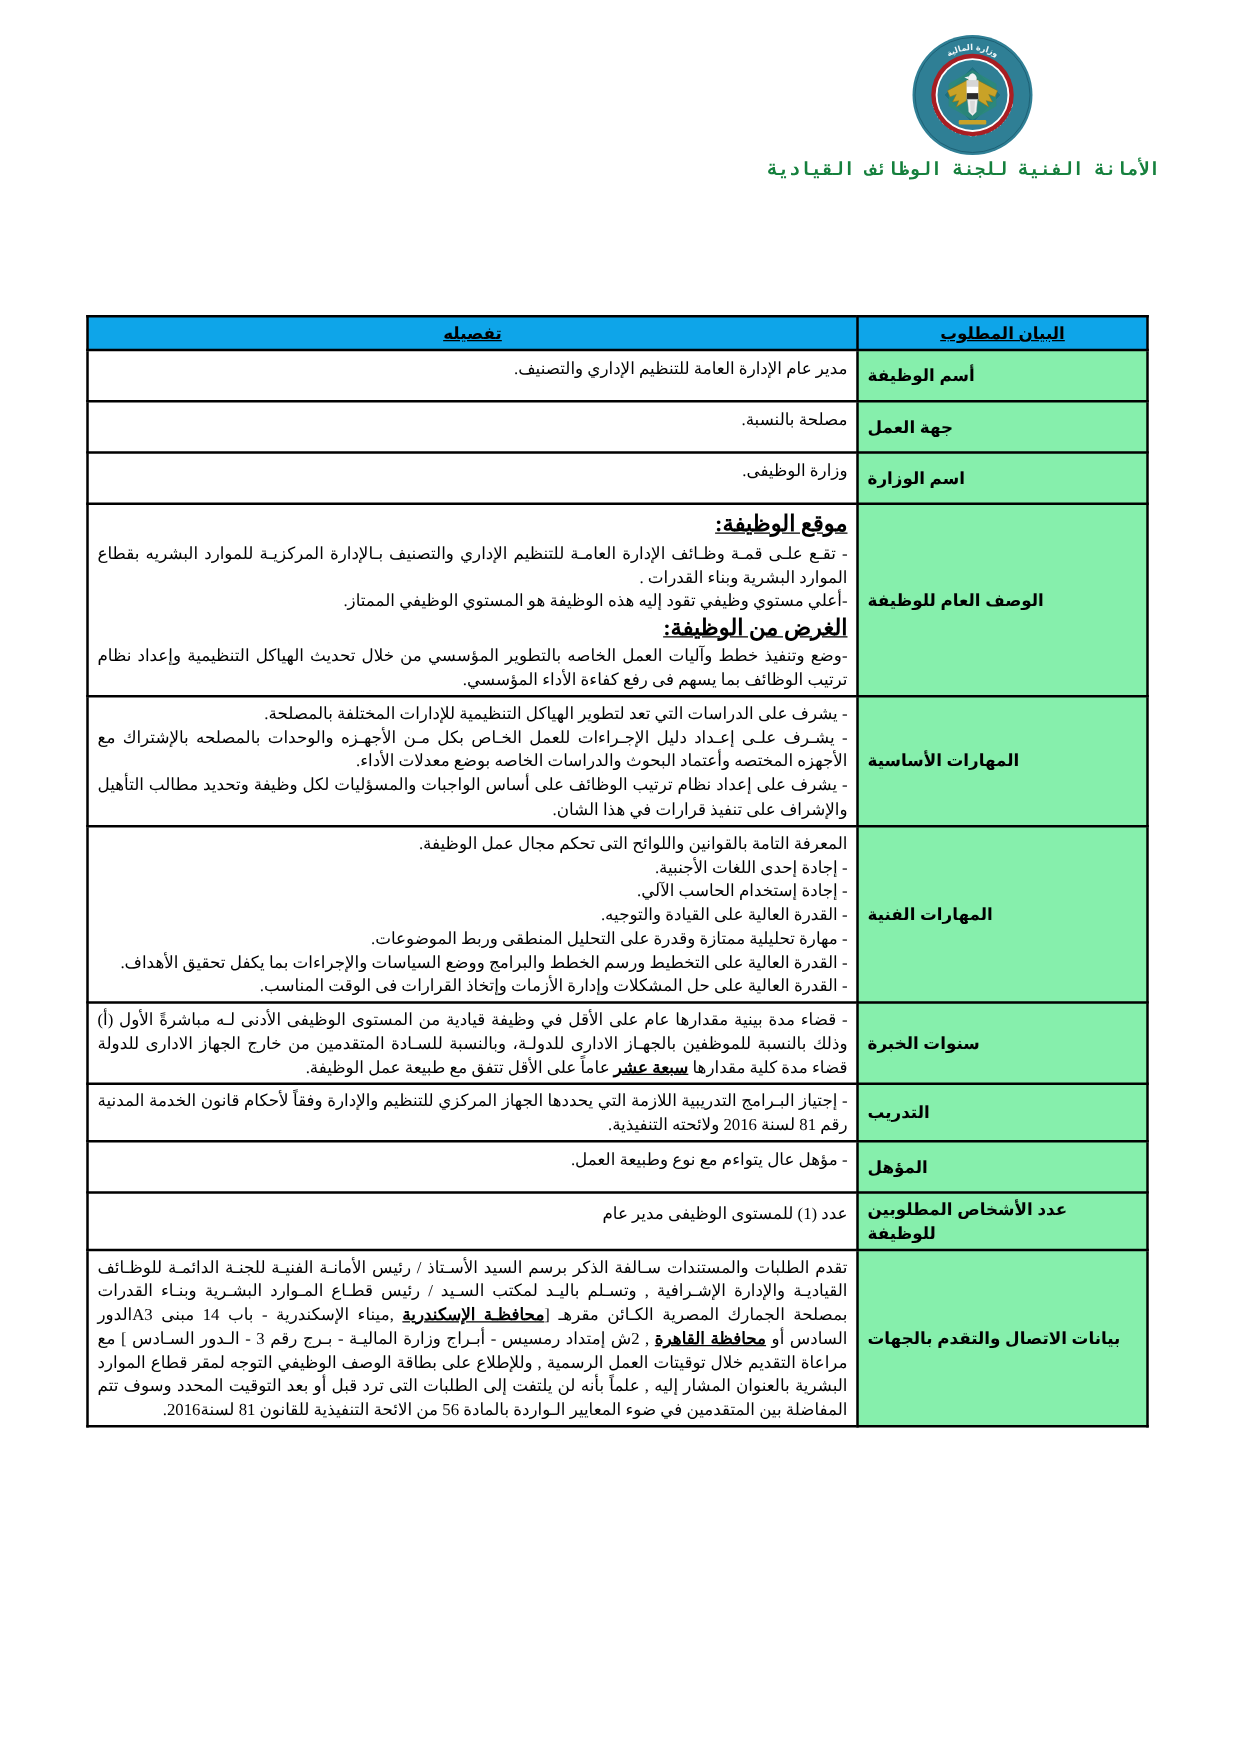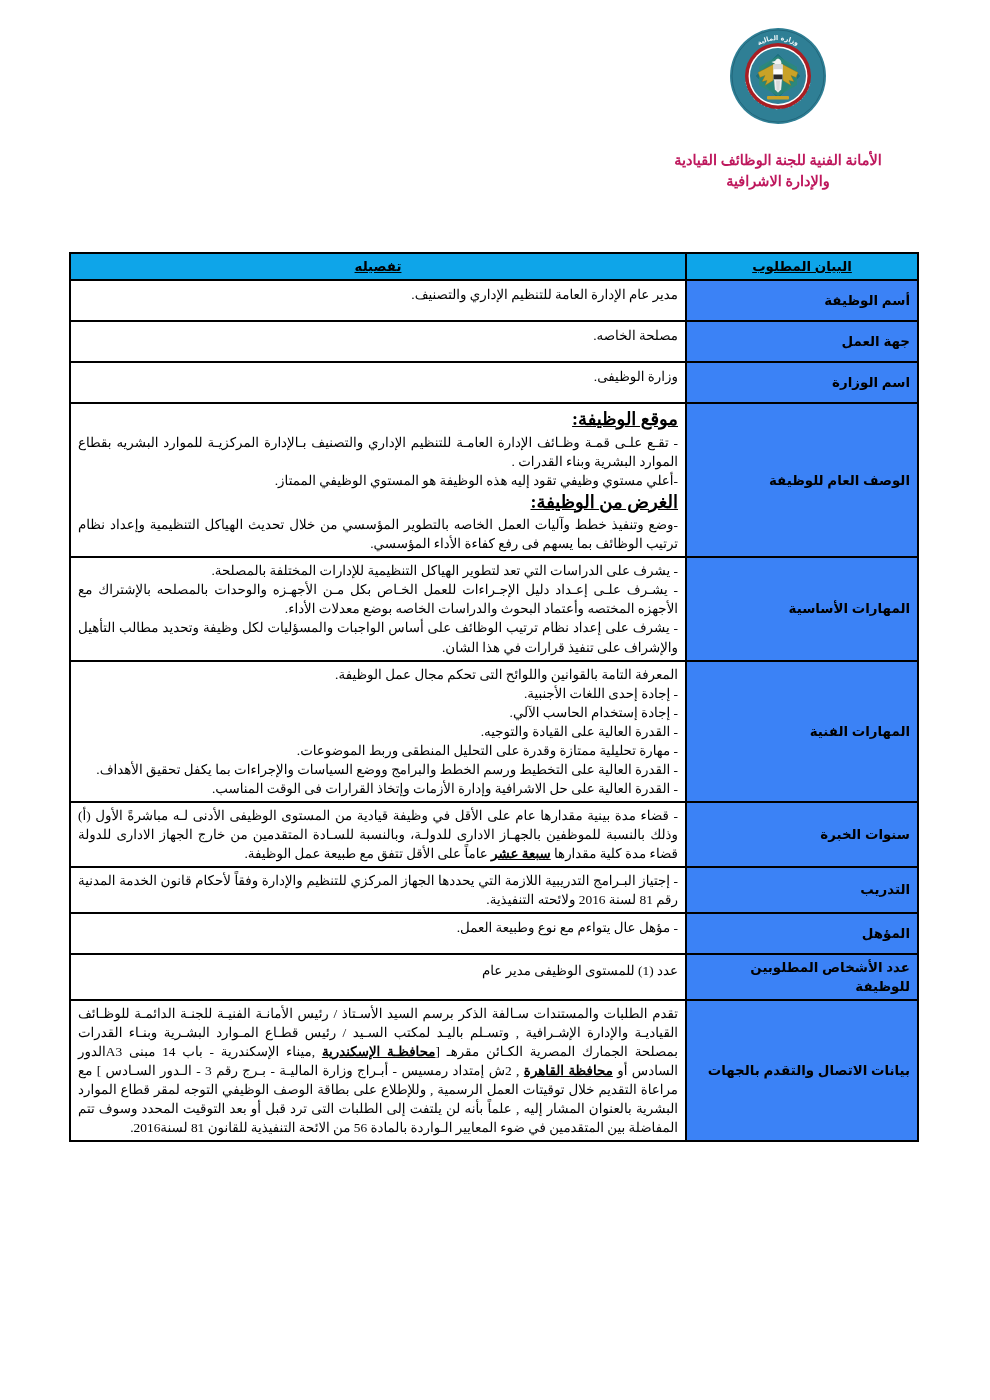--- a/index.html
+++ b/index.html
@@ -28,26 +28,26 @@
   .logo-wrap {
     width: 100%;
     display: flex;
     justify-content: center;
     align-items: center;
   }
   .ministry-logo {
     display: block;
   }
   .header-lines {
-    margin-top: 24px;
-    font-family: Liberation Serif, serif;
+    margin-top: 1px;
+    font-family: Liberation Mono, monospace;
     font-weight: bold;
     font-size: 14.5px;
     line-height: 1.45;
-    color: #be185d;
+    color: #15803d;
     letter-spacing: 0;
     direction: rtl;
   }
   .header-lines div { white-space: nowrap; }
 
   
   .table-wrap {
     position: absolute;
     top: 252px;
     left: 71px;
@@ -63,22 +63,22 @@
     border: 2.2px solid #000000;
     vertical-align: middle;
     padding: 3px 7px;
     font-size: 13.4px;
     line-height: 1.42;
   }
   col.c-label { width: 232px; }
   col.c-detail { width: 616px; }
 
   .cell-label {
-    background: #3b82f6;
-    text-align: right;
+    background: #86efac;
+    text-align: left;
     font-family: "Liberation Sans", "DejaVu Sans", sans-serif;
     font-weight: bold;
     font-size: 13.6px;
     line-height: 1.4;
     padding: 6px 4px;
   }
   .cell-head {
     background: #0ea5e9;
     text-align: center;
     font-family: "Liberation Sans", "DejaVu Sans", sans-serif;
@@ -165,21 +165,20 @@
         <path d="M -8,6 L 8,6 L 6,26 L 0,32 L -6,26 Z" fill="#f0f0f0" stroke="#bdbdbd" stroke-width="0.6"></path>
         <path d="M -4,8 L 4,8 L 3,26 L 0,29 L -3,26 Z" fill="#d9d9d9"></path>
       </g>
 
       <rect x="78" y="140" width="44" height="7" rx="2" fill="#c9a227"></rect>
     </svg>
   </div>
 
   <div class="header-lines">
     <div>الأمانة الفنية للجنة الوظائف القيادية</div>
-    <div>والإدارة الاشرافية</div>
   </div>
 </div>
 
 <div class="table-wrap">
 <table class="jobtable">
   <colgroup>
     <col class="c-label">
     <col class="c-detail">
   </colgroup>
   <tbody>
@@ -189,21 +188,21 @@
       <td class="cell-head">تفصيله</td>
     </tr>
 
     <tr>
       <td class="cell-label">أسم الوظيفة</td>
       <td class="cell-detail single">مدير عام الإدارة العامة للتنظيم الإداري والتصنيف.</td>
     </tr>
 
     <tr>
       <td class="cell-label">جهة العمل</td>
-      <td class="cell-detail single">مصلحة الخاصه.</td>
+      <td class="cell-detail single">مصلحة بالنسبة.</td>
     </tr>
 
     <tr>
       <td class="cell-label">اسم الوزارة</td>
       <td class="cell-detail single">وزارة الوظيفى.</td>
     </tr>
 
     <tr>
       <td class="cell-label">الوصف العام للوظيفة</td>
       <td class="cell-detail">
@@ -226,21 +225,21 @@
 
     <tr>
       <td class="cell-label">المهارات الفنية</td>
       <td class="cell-detail">
         <span class="line just">المعرفة التامة بالقوانين واللوائح التى تحكم مجال عمل الوظيفة.</span>
         <span class="line just">- إجادة إحدى اللغات الأجنبية.</span>
         <span class="line just">- إجادة إستخدام الحاسب الآلي.</span>
         <span class="line just">- القدرة العالية على القيادة والتوجيه.</span>
         <span class="line just">- مهارة تحليلية ممتازة وقدرة على التحليل المنطقى وربط الموضوعات.</span>
         <span class="line just">- القدرة العالية على التخطيط ورسم الخطط والبرامج ووضع السياسات والإجراءات بما يكفل تحقيق الأهداف.</span>
-        <span class="line just">- القدرة العالية على حل الاشرافية وإدارة الأزمات وإتخاذ القرارات فى الوقت المناسب.</span>
+        <span class="line just">- القدرة العالية على حل المشكلات وإدارة الأزمات وإتخاذ القرارات فى الوقت المناسب.</span>
       </td>
     </tr>
 
     <tr>
       <td class="cell-label">سنوات الخبرة</td>
       <td class="cell-detail just"><span>- قضاء مدة بينية مقدارها عام على الأقل في وظيفة قيادية من المستوى الوظيفى الأدنى لـه مباشرةً الأول (أ) وذلك بالنسبة للموظفين بالجهـاز الادارى للدولـة، وبالنسبة للسـادة المتقدمين من خارج الجهاز الادارى للدولة قضاء مدة كلية مقدارها </span><span class="emph">سبعة عشر</span><span> عاماً على الأقل تتفق مع طبيعة عمل الوظيفة.</span></td>
     </tr>
 
     <tr>
       <td class="cell-label">التدريب</td>

